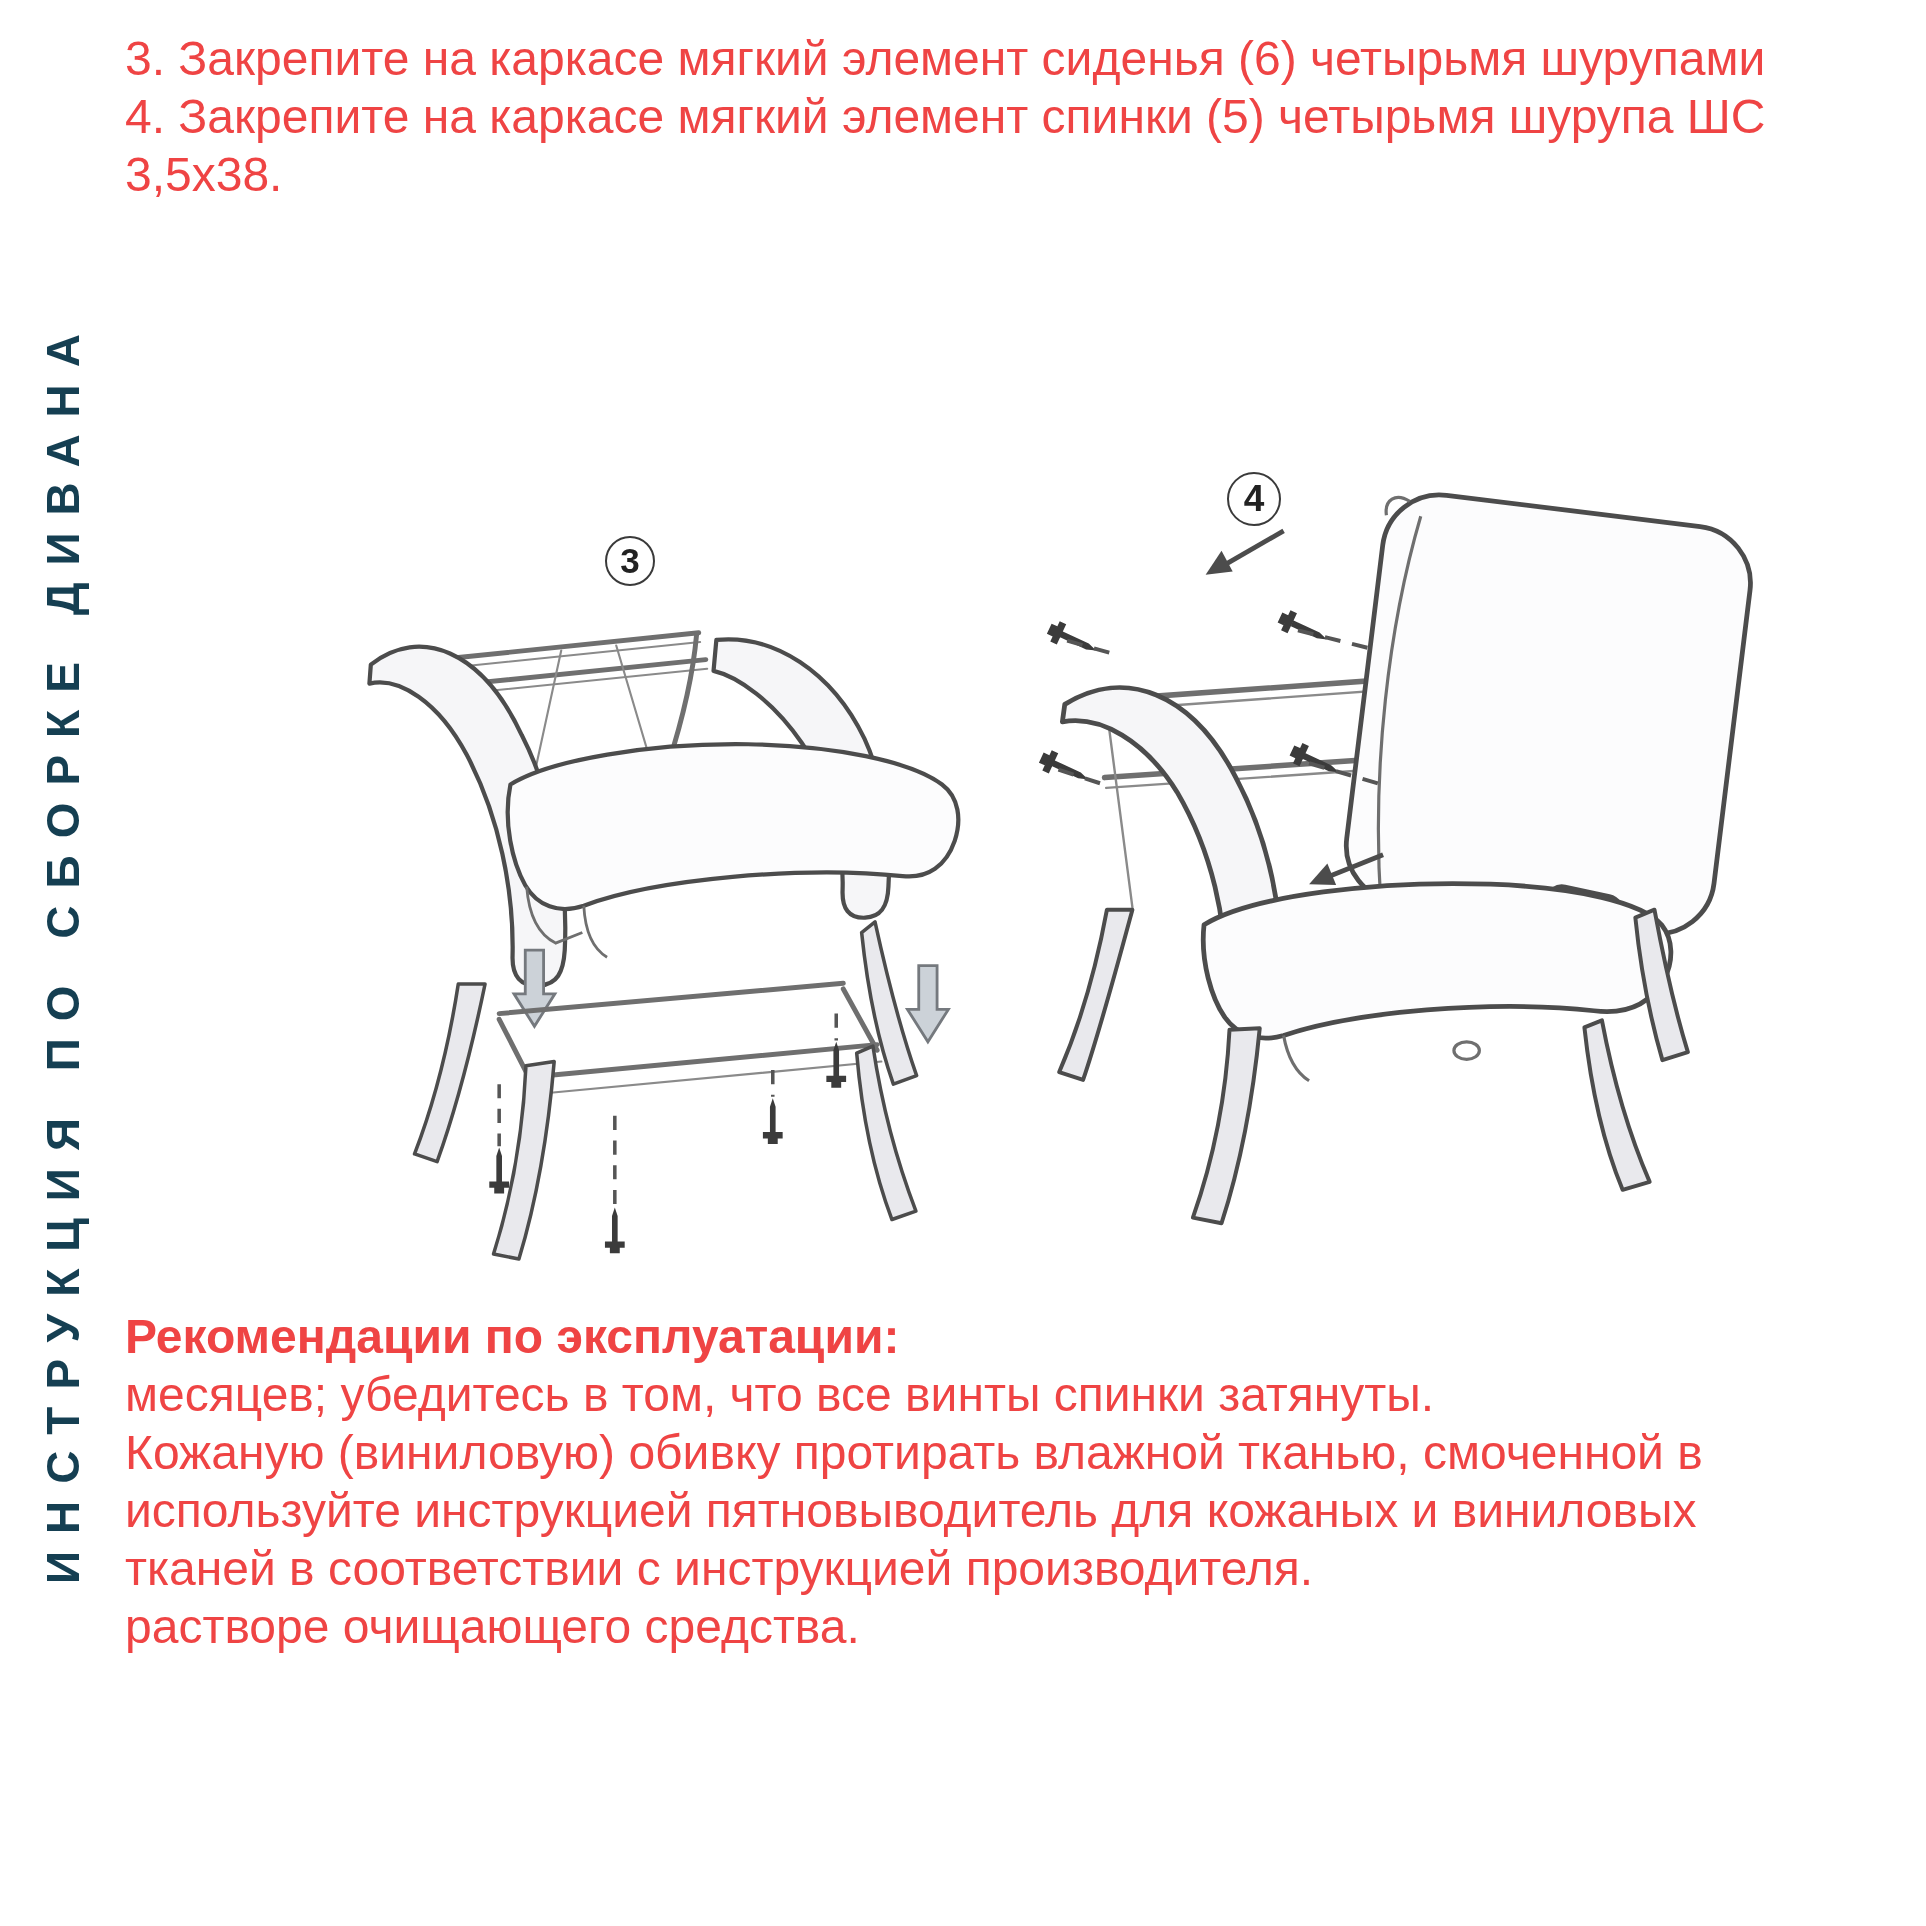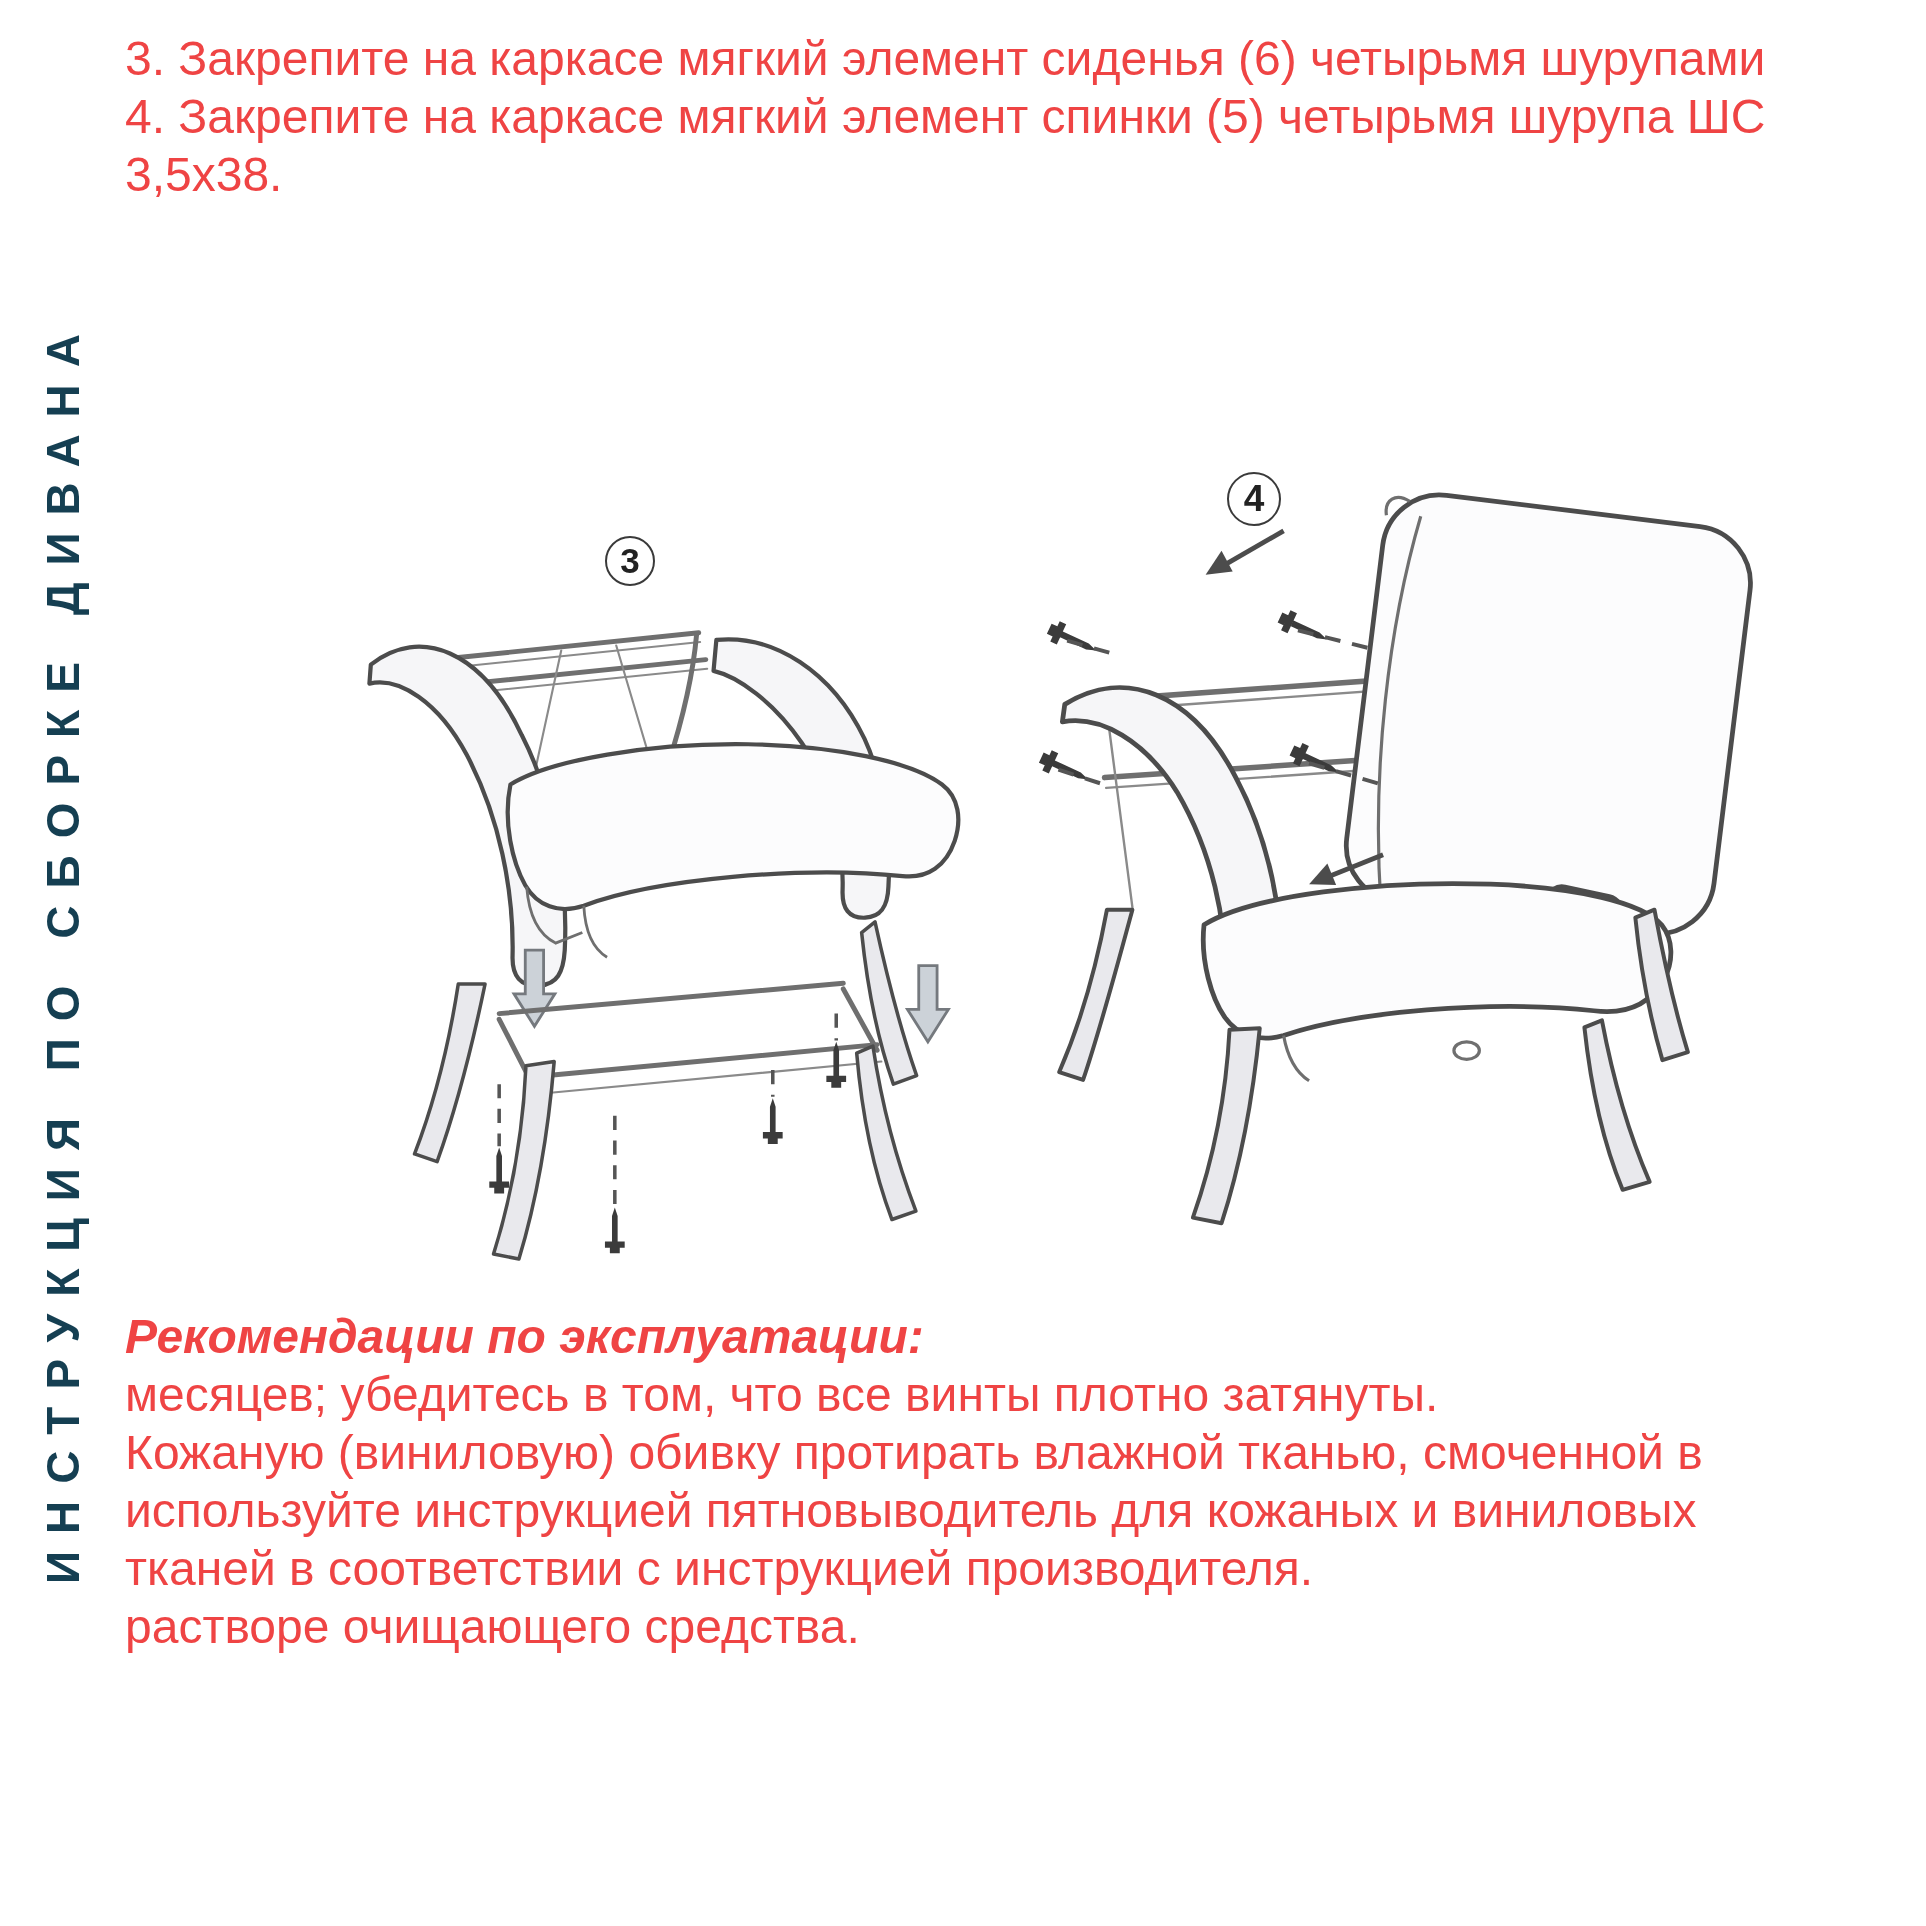--- a/index.html
+++ b/index.html
@@ -1,21 +1,21 @@
 <!DOCTYPE html>
 <html style="font-size:7.7px"><head>
 <meta charset="utf-8">
 <style>
   html,body{margin:0;padding:0;background:#ffffff;}
   #page{position:relative;width:1926px;height:1926px;background:#ffffff;overflow:hidden;
         font-family:"Liberation Sans","DejaVu Sans",sans-serif;color:#2e2e2e;}
   .textline{white-space:nowrap;font-size:48px;line-height:58px;color:#ef4444;}
   #steps{position:absolute;left:125px;top:30px;}
   #recs{position:absolute;left:125px;top:1308px;}
-  .heading{font-weight:bold;font-style:italic;}
+  .heading{font-weight:bold;}
   #vlabel{position:absolute;left:36px;top:342px;width:1242px;height:54px;
           transform-origin:0 0;transform:rotate(-90deg) translateX(-1242px);
           font-size:46px;font-weight:bold;letter-spacing:17px;line-height:54px;
           color:#153f52;white-space:nowrap;}
   .diagram{position:absolute;}
   .stepnum{position:absolute;border:2.4px solid #3a3a3a;border-radius:50%;
            background:#ffffff;color:#222;font-weight:bold;text-align:center;
            box-sizing:border-box;}
   #num3{left:605px;top:536px;width:50px;height:50px;font-size:35px;line-height:45px;}
   #num4{left:1227px;top:472px;width:54px;height:54px;font-size:37px;line-height:49px;}
@@ -157,21 +157,21 @@
     </g>
 
     <g>
       <path class="thinarrow" d="M455,504 L375,536"></path>
       <path class="ahead" d="M362,541 L396,542 L385,515 Z"></path>
     </g>
   </svg>
 
   <div id="recs">
     <div class="textline heading">Рекомендации по эксплуатации:</div>
-    <div class="textline">месяцев; убедитесь в том, что все винты плотно затянуты.</div>
+    <div class="textline">месяцев; убедитесь в том, что все винты спинки затянуты.</div>
     <div class="textline">Кожаную (виниловую) обивку протирать влажной тканью, смоченной в</div>
     <div class="textline">используйте инструкцией пятновыводитель для кожаных и виниловых</div>
     <div class="textline">тканей в соответствии с инструкцией производителя.</div>
     <div class="textline">растворе очищающего средства.</div>
   </div>
 
 </div>
 
 
 </body></html>

